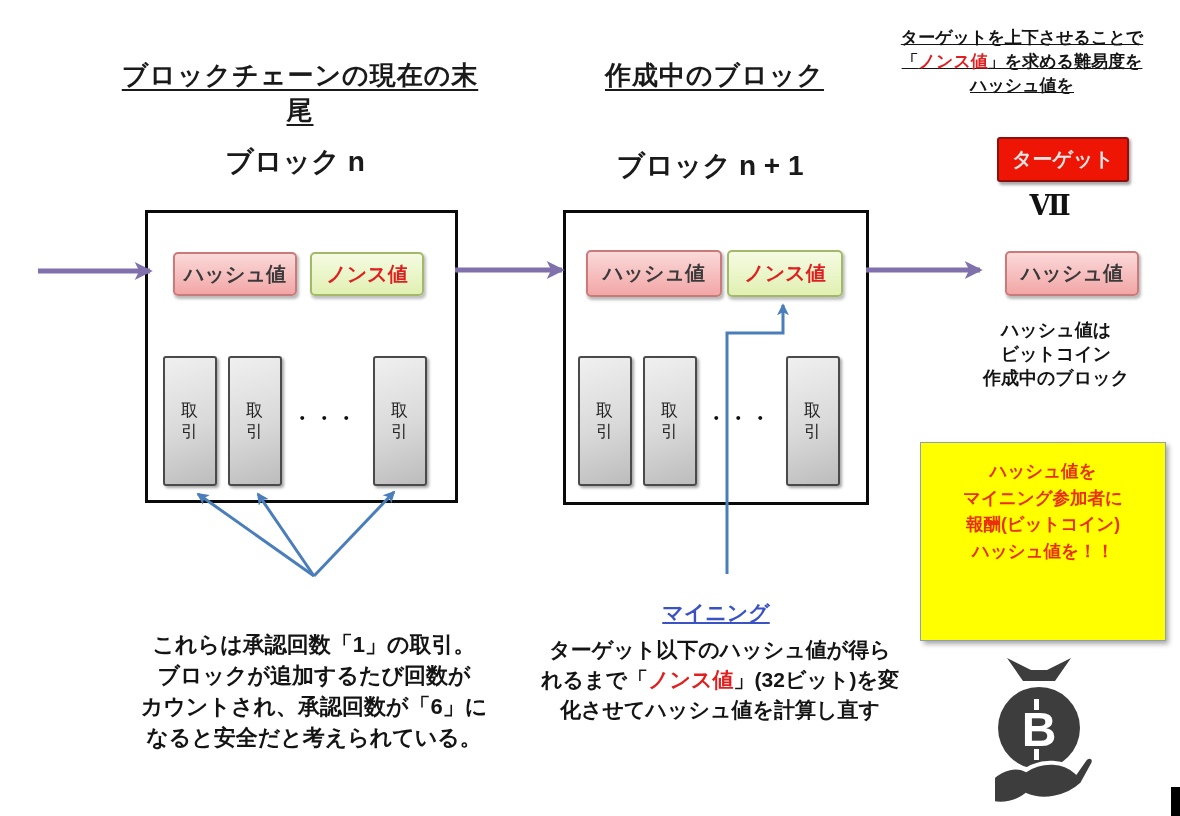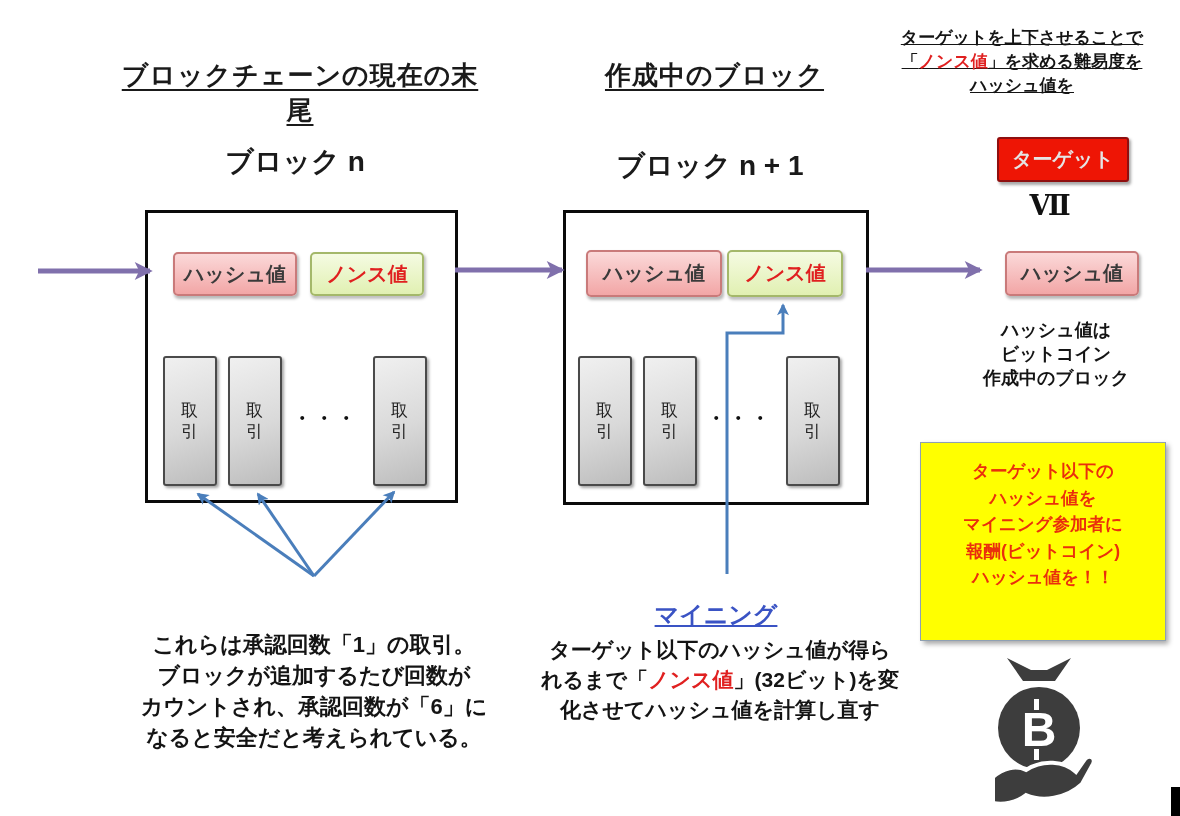--- a/index.html
+++ b/index.html
@@ -25,21 +25,21 @@
                line-height:1.25;word-break:break-all;text-align:left;}
   .ellipsis{position:absolute;font-size:20px;font-weight:bold;color:#111;text-align:center;letter-spacing:2px;}
 
   .note{position:absolute;text-align:center;color:#141414;}
   .note-confirm{font-size:22px;line-height:31px;font-weight:600;}
   .note-mining{font-size:21px;line-height:30px;font-weight:600;}
   .note-condition{font-size:18px;line-height:24px;font-weight:bold;}
   .note-difficulty{font-size:17px;line-height:24px;font-weight:bold;}
   .red{color:var(--accent-red);}
 
-  .mining-link{position:absolute;text-align:center;font-size:24px;font-weight:600;
+  .mining-link{position:absolute;text-align:center;font-size:21px;font-weight:600;
                color:var(--mining-blue);text-decoration:underline;cursor:pointer;}
 
   .target-box{position:absolute;display:flex;align-items:center;justify-content:center;
               background:var(--target-red);border:2px solid #8f0f0f;border-radius:3px;
               box-shadow:2px 2.5px 3px rgba(0,0,0,.35);color:#e5e5e5;font-size:20px;font-weight:bold;}
   .roman{position:absolute;text-align:center;font-family:"DejaVu Serif","Liberation Serif",serif;
          font-size:27px;font-weight:bold;color:#111;}
 
   .reward-box{position:absolute;background:var(--highlight-yellow);border:1px solid #8fa0b2;
               box-shadow:2.5px 3px 5px rgba(0,0,0,.35);text-align:center;
@@ -104,21 +104,20 @@
 
   <div class="hash-box" style="left:997px;top:251px;width:130px;height:41px;">ハッシュ値</div>
 
   <div class="note note-condition" style="left:950px;top:318px;width:212px;">
     <div>ハッシュ値は</div>
     <div>ビットコイン</div>
     <div>作成中のブロック</div>
   </div>
 
   <div class="reward-box" style="left:920px;top:442px;width:246px;height:199px;">
-    <div>ターゲット以下の</div>
     <div>ハッシュ値を</div>
     <div>マイニング参加者に</div>
     <div>報酬(ビットコイン)</div>
     <div>ハッシュ値を！！</div>
   </div>
 
   <div class="note note-confirm" style="left:128px;top:629px;width:372px;">
     <div>これらは承認回数「1」の取引。</div>
     <div>ブロックが追加するたび回数が</div>
     <div>カウントされ、承認回数が「6」に</div>

